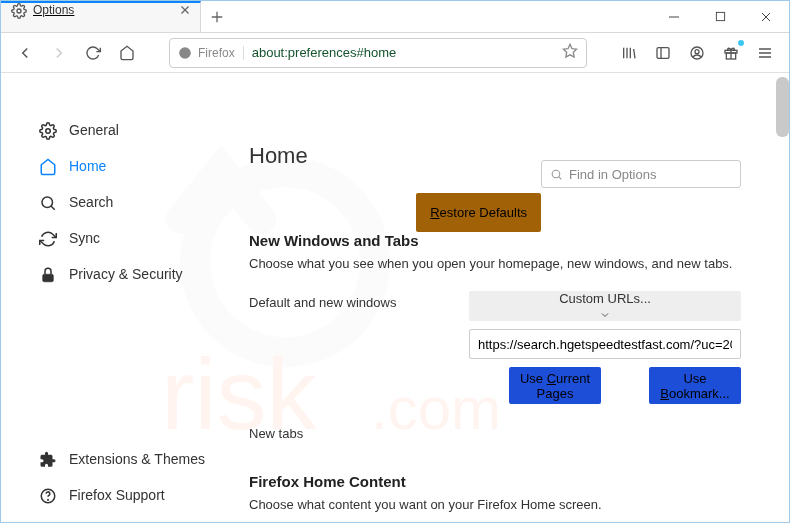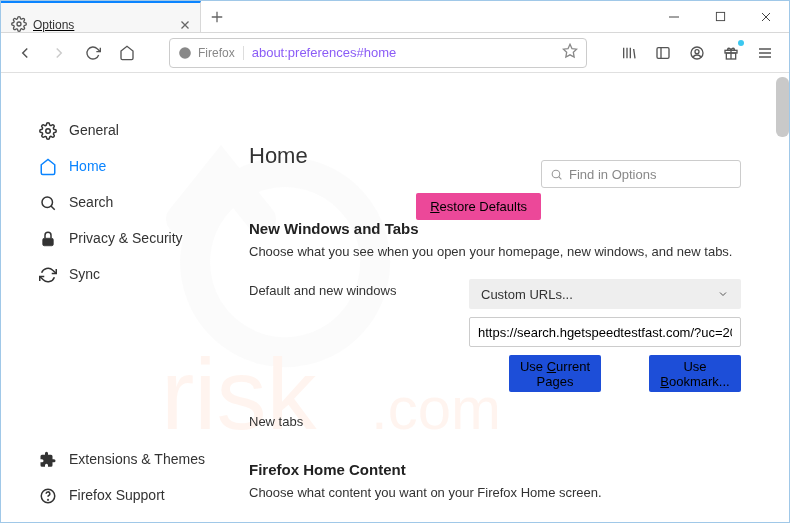--- a/index.html
+++ b/index.html
@@ -1,35 +1,35 @@
 <!DOCTYPE html>
 <html><head>
 <meta charset="utf-8">
 <style>
 * { box-sizing: border-box; margin: 0; padding: 0; font-family: "Segoe UI", Arial, sans-serif; }
 body { background: #fff; width: 790px; height: 523px; overflow: hidden; border: 1px solid #a0c8e8; position: relative; }
 
 
 .title-bar { height: 32px; display: flex; align-items: stretch; background: #fff; border-bottom: 1px solid #d8d8d8; }
-.tab { display: flex; align-items: flex-end; padding: 0 8px; border-right: 1px solid #d8d8d8; background: #f7f7f7; width: 200px; position: relative; border-top: 2px solid #0a84ff; text-decoration: underline; }
+.tab { display: flex; align-items: flex-start; padding: 0 8px; border-right: 1px solid #d8d8d8; background: #f7f7f7; width: 200px; position: relative; border-top: 2px solid #0a84ff; text-decoration: underline; }
 .tab-icon { width: 16px; height: 16px; margin: 0 6px 0 2px; }
 .tab-title { font-size: 12px; color: #333; flex: 1; }
 .tab-close { width: 14px; height: 14px; color: #555; cursor: pointer; }
 .new-tab { width: 32px; display: flex; align-items: center; justify-content: center; color: #555; cursor: pointer; }
 .title-spacer { flex: 1; }
 .win-controls { display: flex; }
 .win-btn { width: 46px; display: flex; align-items: center; justify-content: center; color: #444; cursor: pointer; }
 
 
 .toolbar { height: 40px; display: flex; align-items: center; padding: 0 8px; gap: 2px; border-bottom: 1px solid #e0e0e0; }
 .tool-btn { width: 32px; height: 32px; border-radius: 4px; display: flex; align-items: center; justify-content: center; color: #555; cursor: pointer; }
 .tool-btn.disabled { color: #bbb; cursor: default; }
 .urlbar { flex: 1; height: 30px; border: 1px solid #ccc; border-radius: 4px; display: flex; align-items: center; padding: 0 8px; margin: 0 24px; }
 .urlbar-id { display: flex; align-items: center; gap: 6px; color: #888; font-size: 12px; padding-right: 8px; border-right: 1px solid #ddd; }
-.urlbar-text { flex: 1; padding: 0 8px; font-size: 13px; color: #8b5cf6; }
+.urlbar-text { flex: 1; padding: 0 8px; font-size: 13px; color: #14532d; }
 .urlbar-star { color: #888; cursor: pointer; }
 .pocket-dot { width: 6px; height: 6px; background: #3cc8f0; border-radius: 50%; position: absolute; top: 3px; right: 3px; }
 .pocket-wrap { position: relative; }
 
 
 .content { display: flex; height: calc(523px - 72px); position: relative; }
 
 
 .watermark { position: absolute; inset: 0; pointer-events: none; z-index: 0; opacity: 0.08; display:flex; align-items:center; justify-content:flex-start; }
 .watermark svg { width: 600px; height: 400px; }
@@ -40,31 +40,31 @@
 .side-item.active { color: #0a84ff; }
 .side-item svg { width: 18px; height: 18px; flex-shrink: 0; }
 .side-spacer { flex: 1; }
 
 
 .main { flex: 1; padding: 20px 28px 10px 28px; z-index: 1; overflow-y: auto; position: relative; }
 .scrollbar { position: absolute; right: 0; top: 4px; width: 13px; height: 60px; background: #c9c9c9; border-radius: 6px; }
 .find { float: right; width: 200px; height: 28px; border: 1px solid #ccc; border-radius: 3px; display: flex; align-items: center; padding: 0 8px; color: #888; font-size: 13px; gap: 6px; margin-top: 17px; }
 
 .h1 { font-size: 22px; font-weight: 300; color: #333; margin-top: 50px; }
-.restore { float: right; margin-top: 50px; background: #ec4899; border: none; padding: 6px 14px; font-size: 13px; cursor: pointer; border-radius: 2px; text-align: right; }
+.restore { float: right; margin-top: 50px; background: #a16207; border: none; padding: 12px 14px; font-size: 13px; cursor: pointer; border-radius: 2px; text-align: right; }
 .restore .u { text-decoration: underline; }
 
 .h2 { font-size: 15px; font-weight: 600; color: #222; margin-top: 26px; clear: both; }
 .desc { font-size: 13px; color: #333; margin-top: 6px; line-height: 1.4; }
 
 .row { display: flex; align-items: flex-start; margin-top: 18px; gap: 20px; }
 .row-label { width: 200px; font-size: 13px; color: #333; padding-top: 4px; }
 .row-ctrl { flex: 1; display: flex; flex-direction: column; gap: 8px; }
 
-.select { background: #eee; border: none; height: 30px; border-radius: 2px; display: flex; align-items: center; justify-content: space-between; padding: 0 12px; font-size: 13px; color: #333; cursor: pointer; }
+.select { background: #eee; border: none; height: 30px; border-radius: 2px; display: flex; align-items: center; justify-content: space-between; padding: 0 12px; font-size: 13px; color: #333; cursor: pointer; flex-direction: column; }
 .input { height: 30px; border: 1px solid #ccc; border-radius: 2px; padding: 0 8px; font-size: 13px; width: 100%; }
 .btn-row { display: flex; gap: 8px; }
 .btn { flex: 1; background: #1d4ed8; border: none; height: 37px; font-size: 13px; border-radius: 2px; cursor: pointer; text-align: center; margin-left: 40px; }
 .btn .u, .select .u { text-decoration: underline; }
 
 .main-inner { padding-right: 20px; }
 </style>
 </head>
 <body>
 
@@ -204,32 +204,32 @@
       <span>Home</span>
     </div>
     <div class="side-item">
       <svg viewBox="0 0 24 24" fill="none" stroke="#333" stroke-width="2">
           <circle cx="11" cy="11" r="7"></circle>
           <path d="M21 21l-5-5"></path>
         </svg>
       <span>Search</span>
     </div>
     <div class="side-item">
+      <svg viewBox="0 0 24 24" fill="none" stroke="#333" stroke-width="2">
+          <path d="M23 4v6h-6M1 20v-6h6"></path>
+          <path d="M3.51 9a9 9 0 0 1 14.85-3.36L23 10M1 14l4.64 4.36A9 9 0 0 0 20.49 15"></path>
+        </svg>
+      <span>Sync</span>
+    </div>
+    <div class="side-item">
       <svg viewBox="0 0 24 24" fill="#333" stroke="#333" stroke-width="1">
           <rect x="5" y="11" width="14" height="10" rx="2"></rect>
           <path d="M8 11V7a4 4 0 0 1 8 0v4" fill="none" stroke-width="2"></path>
         </svg>
       <span>Privacy &amp; Security</span>
-    </div>
-    <div class="side-item">
-      <svg viewBox="0 0 24 24" fill="none" stroke="#333" stroke-width="2">
-          <path d="M23 4v6h-6M1 20v-6h6"></path>
-          <path d="M3.51 9a9 9 0 0 1 14.85-3.36L23 10M1 14l4.64 4.36A9 9 0 0 0 20.49 15"></path>
-        </svg>
-      <span>Sync</span>
     </div>
     <div class="side-spacer"></div>
     <div class="side-item">
       <svg viewBox="0 0 24 24" fill="#333">
           <path d="M20 11h-2V7a2 2 0 0 0-2-2h-4V3a2 2 0 1 0-4 0v2H4a2 2 0 0 0-2 2v4h2a2 2 0 1 1 0 4H2v4a2 2 0 0 0 2 2h4v-2a2 2 0 1 1 4 0v2h4a2 2 0 0 0 2-2v-4h2a2 2 0 1 0 0-4z"></path>
         </svg>
       <span>Extensions &amp; Themes</span>
     </div>
     <div class="side-item">
       <svg viewBox="0 0 24 24" fill="none" stroke="#333" stroke-width="2">

